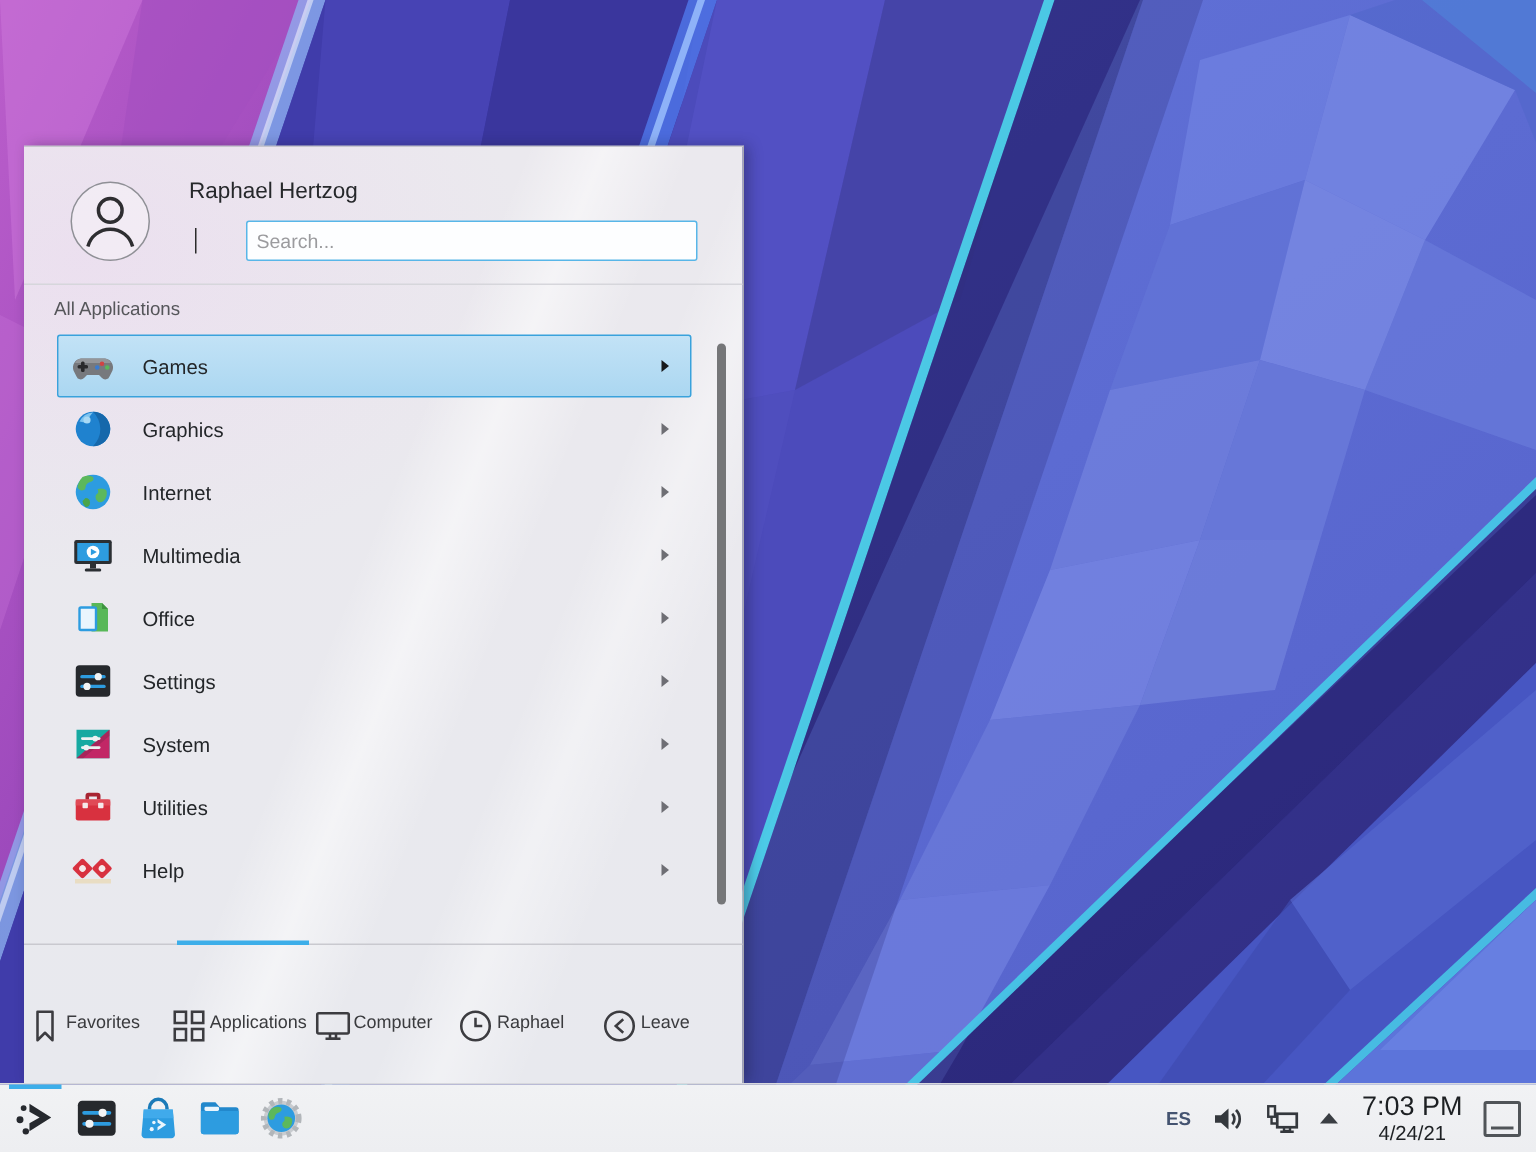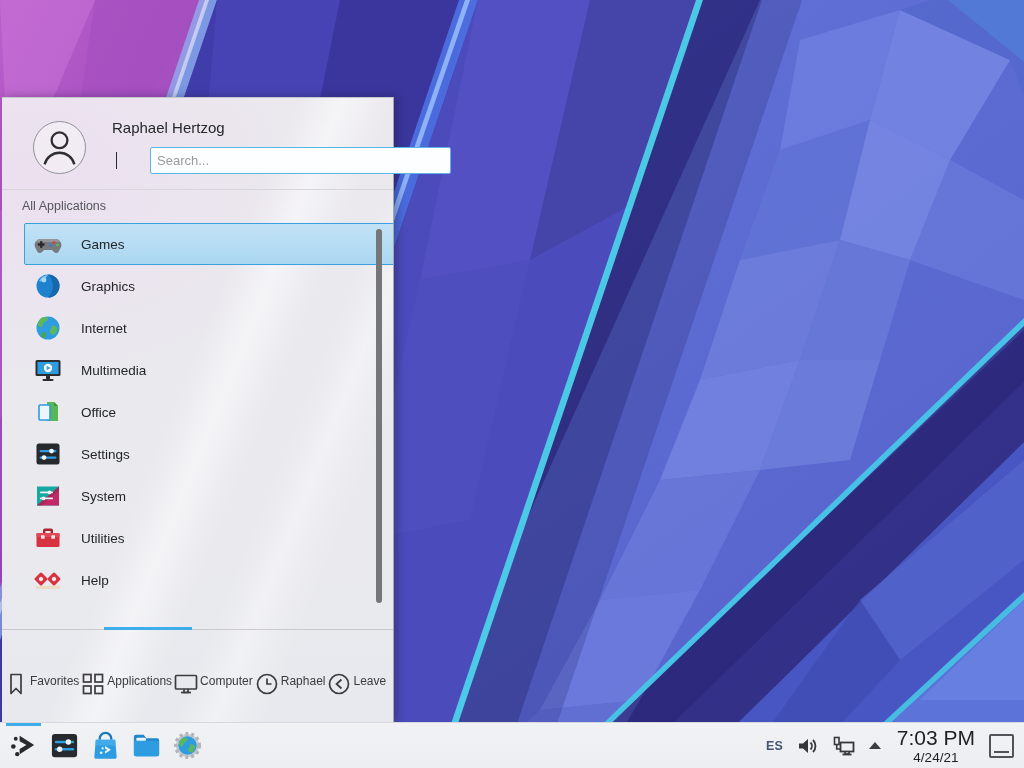--- a/index.html
+++ b/index.html
@@ -3,21 +3,21 @@
 <meta charset="utf-8">
 <style>
   * { margin:0; padding:0; box-sizing:border-box; }
   html,body { width:1024px; height:768px; overflow:hidden; background:#222; }
   body { font-family:"Liberation Sans", sans-serif; }
   .desktop { position:relative; width:1024px; height:768px; overflow:hidden; }
   .wallpaper { position:absolute; left:0; top:0; width:1024px; height:768px; display:block; }
 
   
   .kickoff {
-    position:absolute; left:2px; top:97px; width:392px; height:625px;
+    position:absolute; left:16px; top:97px; width:480px; height:625px;
     background:
       linear-gradient(112deg, rgba(255,255,255,0) 46%, rgba(255,255,255,.50) 53%, rgba(255,255,255,0) 61%),
       linear-gradient(112deg, rgba(255,255,255,0) 66%, rgba(255,255,255,.38) 72%, rgba(255,255,255,0) 80%),
       radial-gradient(ellipse 420px 300px at 8% 12%, rgba(236,212,240,.45), rgba(236,212,240,0) 70%),
       linear-gradient(180deg, #ebe9ee, #e8e9ee);
     border-top:1px solid #c6c6cd; border-right:1px solid #a7a7b0;
     box-shadow:3px 0 9px rgba(20,20,40,.35);
     z-index:5;
   }
   .ko-header { position:absolute; left:0; top:0; width:100%; height:91px; }
@@ -59,21 +59,21 @@
   .tb-btn { position:relative; width:41px; height:46px; display:flex; align-items:center; justify-content:center; }
   .tb-btn svg { width:31px; height:31px; display:block; }
   .tb-btn .run-indicator { position:absolute; left:3px; top:0; width:35px; height:3px; background:#3daee9; }
   .tb-right { margin-left:auto; display:flex; align-items:center; height:100%; padding-right:6px; }
   .kbd-layout { font-size:12.5px; font-weight:bold; color:#445370; margin-right:14px; }
   .tray-icon { margin-right:13px; display:flex; align-items:center; }
   .tray-icon svg { display:block; }
   .tray-caret { width:0; height:0; border-left:6px solid transparent; border-right:6px solid transparent;
                 border-bottom:7px solid #3a3e43; margin-right:16px; }
   .clock { text-align:center; color:#1d2023; margin-right:14px; line-height:1; }
-  .clock-time { font-size:21px; }
+  .clock-time { font-size:18px; }
   .clock-date { font-size:13.5px; margin-top:3px; }
   .peek { position:relative; width:25px; height:24px; border:2px solid #505458; border-radius:2px; margin-right:4px; }
   .peek::after { content:""; position:absolute; left:3px; right:3px; bottom:3px; height:2px; background:#505458; }
 </style>
 </head>
 <body>
 
 <div class="desktop">
 
   <svg class="wallpaper" viewBox="0 0 1024 768" preserveAspectRatio="none">

